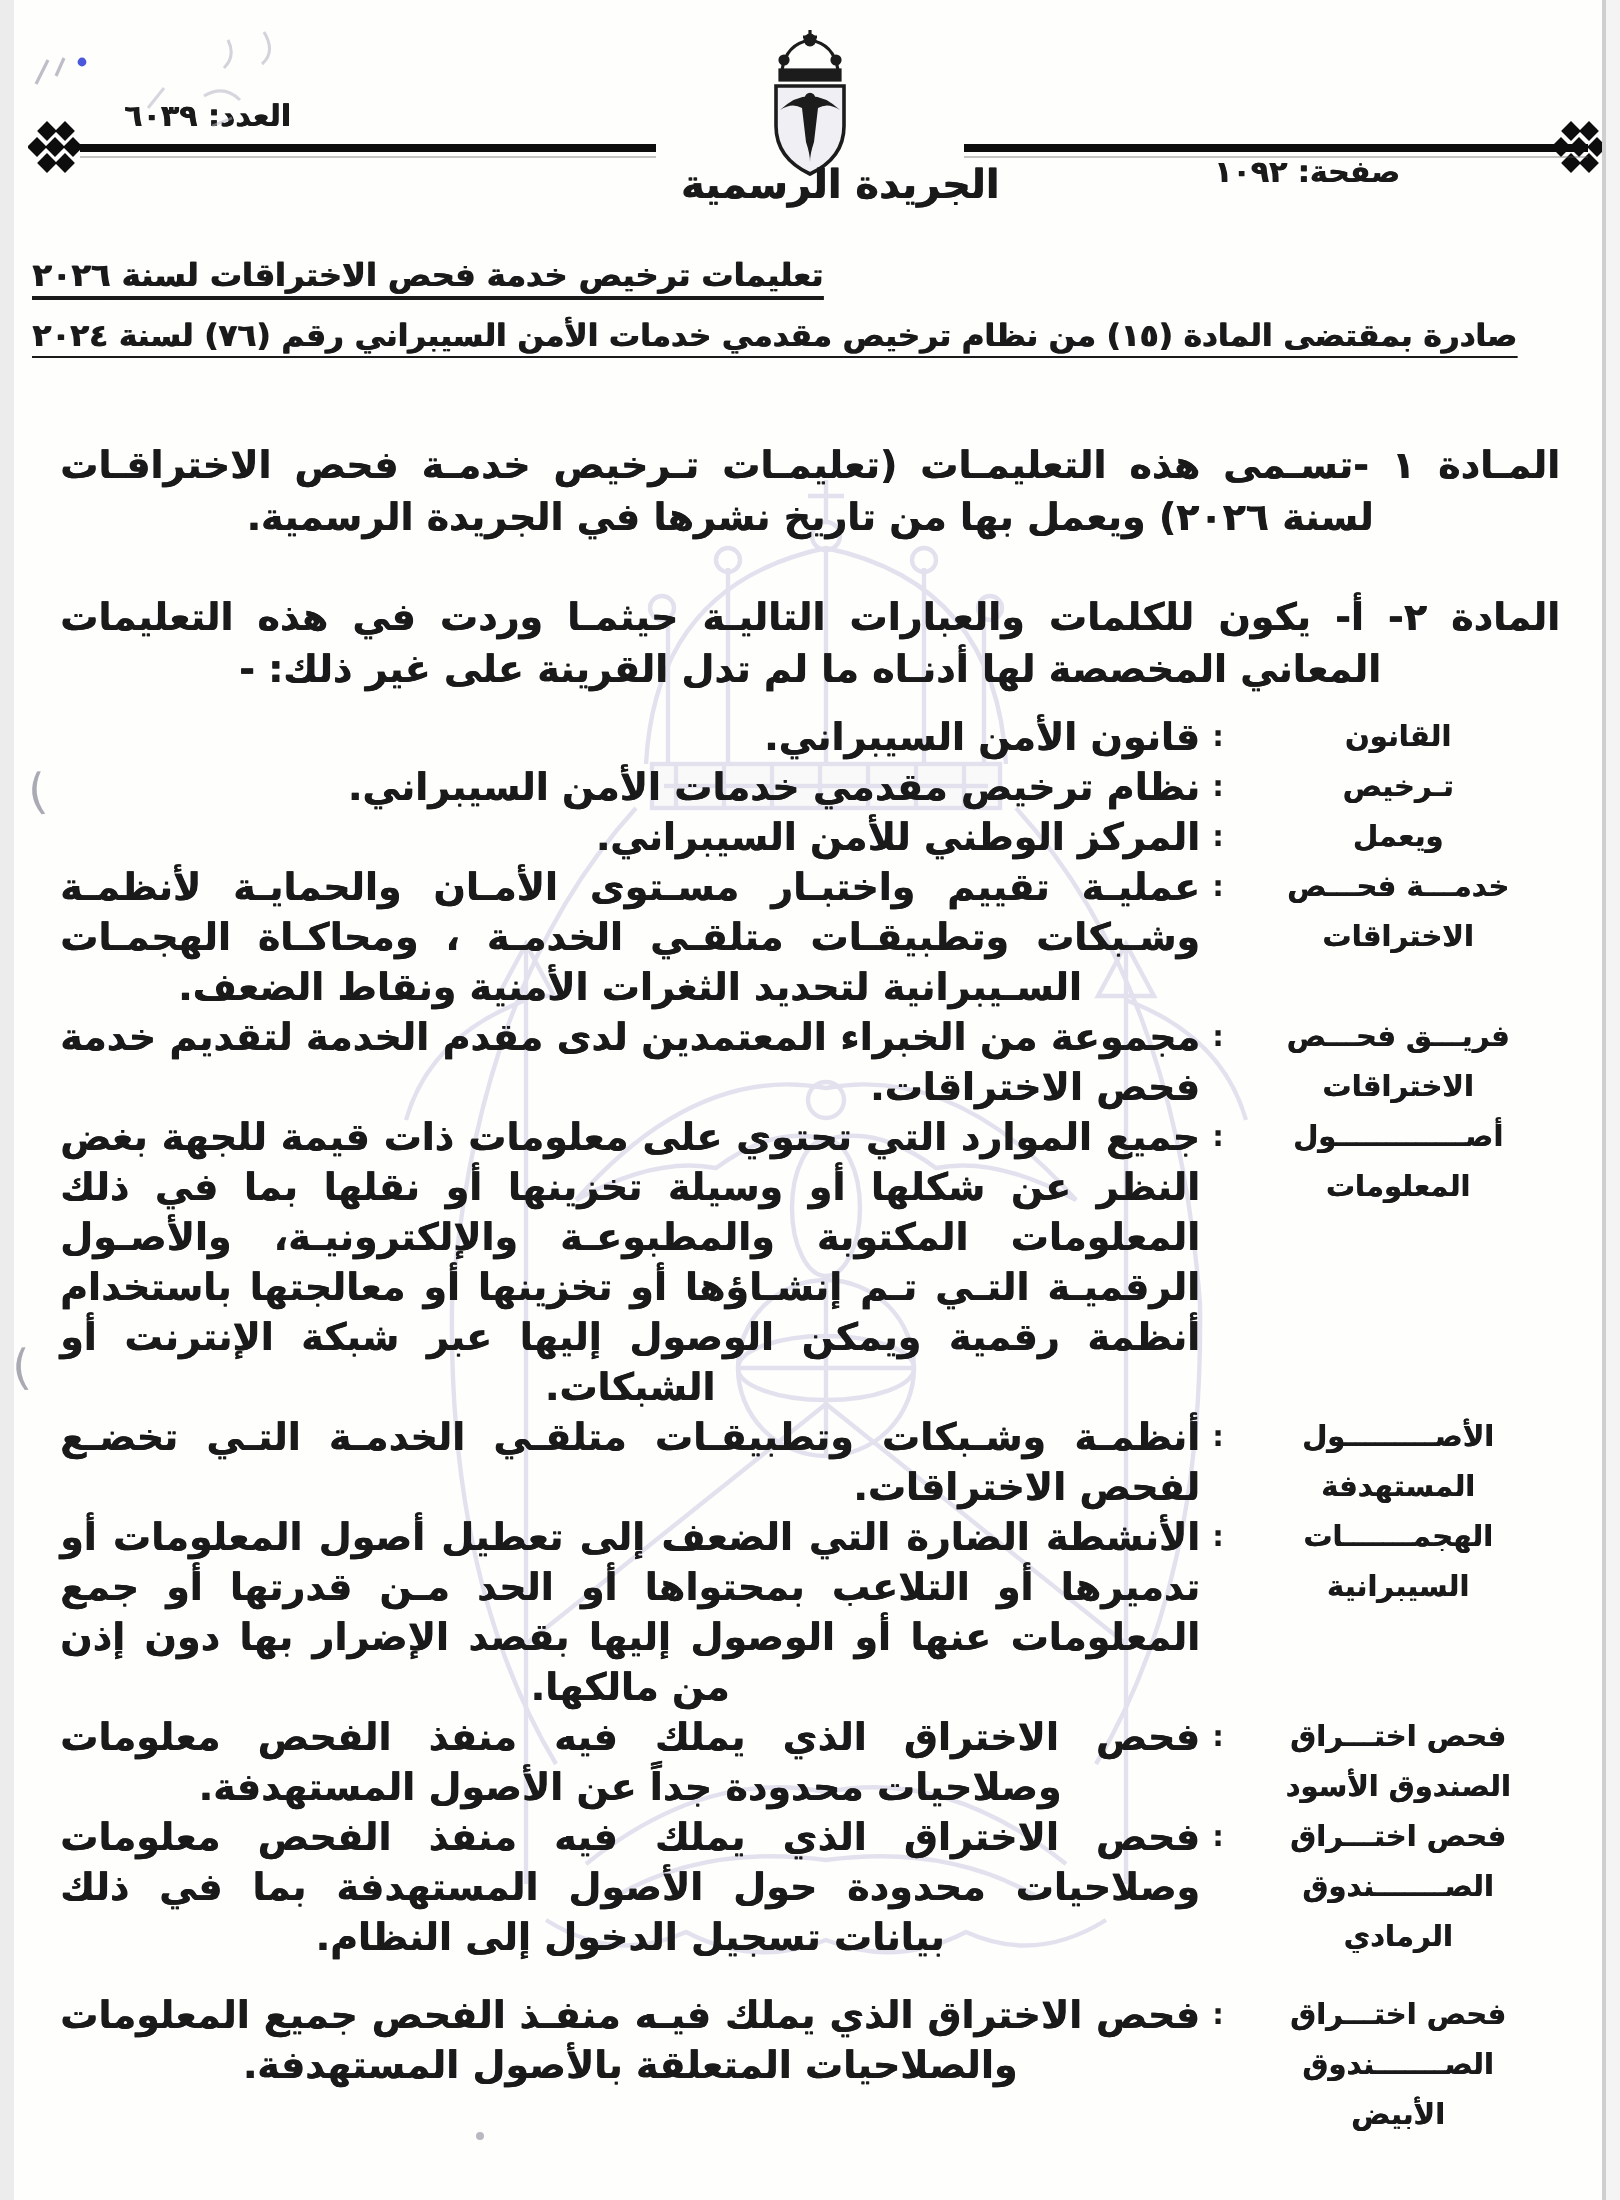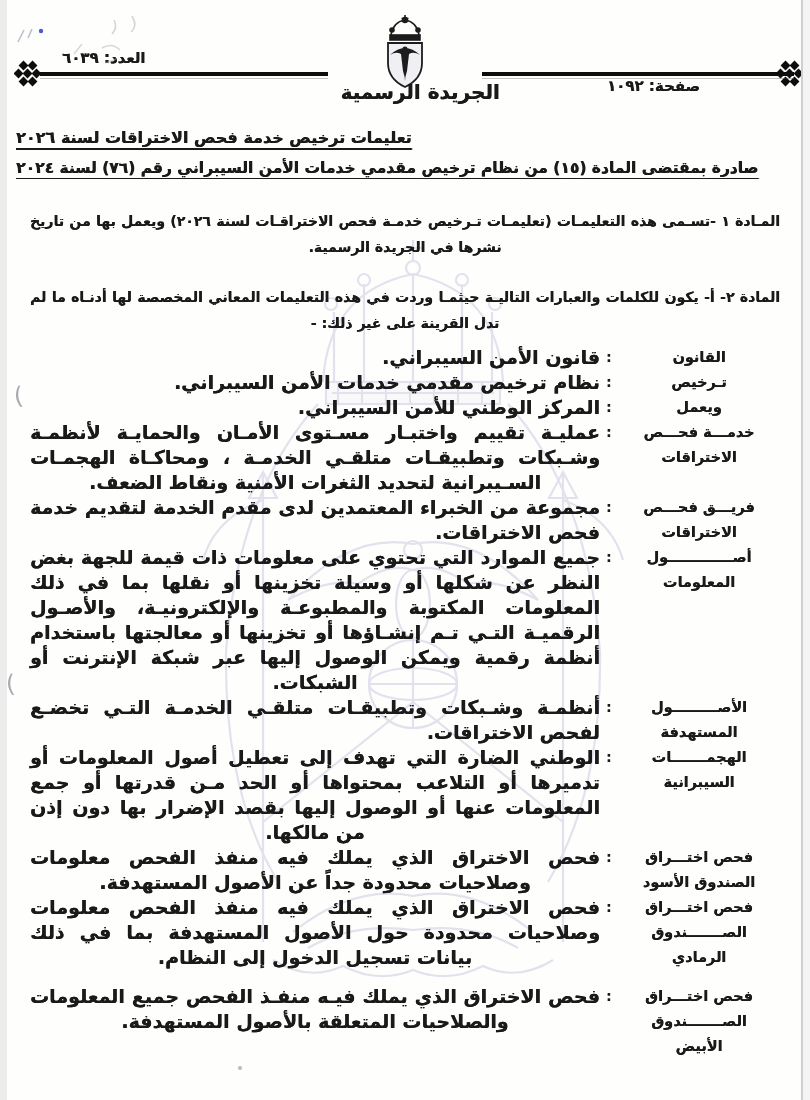--- a/index.html
+++ b/index.html
@@ -39,21 +39,21 @@
     position:absolute; left:0; width:100%; text-align:left; direction:rtl; margin:16px;
     font-weight:700; text-shadow:.5px 0 0 currentColor;
     text-decoration:underline; text-decoration-thickness:1.6px; text-underline-offset:5px;
     z-index:2;
   }
   .doc-title    { top:112px; font-size:16px; }
   .doc-subtitle { top:143px; font-size:15.5px;text-decoration:underline; }
   
   .content { position:relative; z-index:2; padding:204px 30px 0 30px; direction:rtl; }
   .article-p {
-    margin:4px 0 24px 0; font-size:14px; font-weight:700; line-height:26px;
+    margin:16px 0 24px 0; font-size:19px; font-weight:700; line-height:26px;
     text-align:justify; text-shadow:.25px 0 0 currentColor;
   }
   .article-p:last-of-type { margin-bottom:9px; }
   .defs { }
   .def-row { display:grid; grid-template-columns:162px 18px 1fr; align-items:start; }
   .def-row.gap-before { margin-top:14px; }
   .def-term  { font-size:14.5px; font-weight:700; line-height:25px; white-space:pre-line; text-align:center; text-shadow:.25px 0 0 currentColor; }
   .def-colon { font-size:14.5px; font-weight:700; line-height:25px; text-align:center; }
   .def-text  { font-size:19px; font-weight:700; line-height:25px; text-align:justify; text-shadow:.25px 0 0 currentColor; }
   .multi { text-align-last:center; }
@@ -204,21 +204,21 @@
       <div class="def-term">الأصـــــــــول
 المستهدفة</div>
       <div class="def-colon">:</div>
       <div class="def-text">أنظمـة وشـبكات وتطبيقـات متلقـي الخدمـة التـي تخضـع لفحص الاختراقات.</div>
     </div>
 
     <div class="def-row">
       <div class="def-term">الهجمـــــــات
 السيبرانية</div>
       <div class="def-colon">:</div>
-      <div class="def-text multi">الوطني الضارة التي تهدف إلى تعطيل أصول المعلومات أو تدميرها أو التلاعب بمحتواها أو الحد مـن قدرتها أو جمع المعلومات عنها أو الوصول إليها بقصد الإضرار بها دون إذن من مالكها.</div>
+      <div class="def-text multi">الأنشطة الضارة التي الضعف إلى تعطيل أصول المعلومات أو تدميرها أو التلاعب بمحتواها أو الحد مـن قدرتها أو جمع المعلومات عنها أو الوصول إليها بقصد الإضرار بها دون إذن من مالكها.</div>
     </div>
 
     <div class="def-row">
       <div class="def-term">فحص اختـــراق
 الصندوق الأسود</div>
       <div class="def-colon">:</div>
       <div class="def-text multi">فحص الاختراق الذي يملك فيه منفذ الفحص معلومات وصلاحيات محدودة جداً عن الأصول المستهدفة.</div>
     </div>
 
     <div class="def-row">

